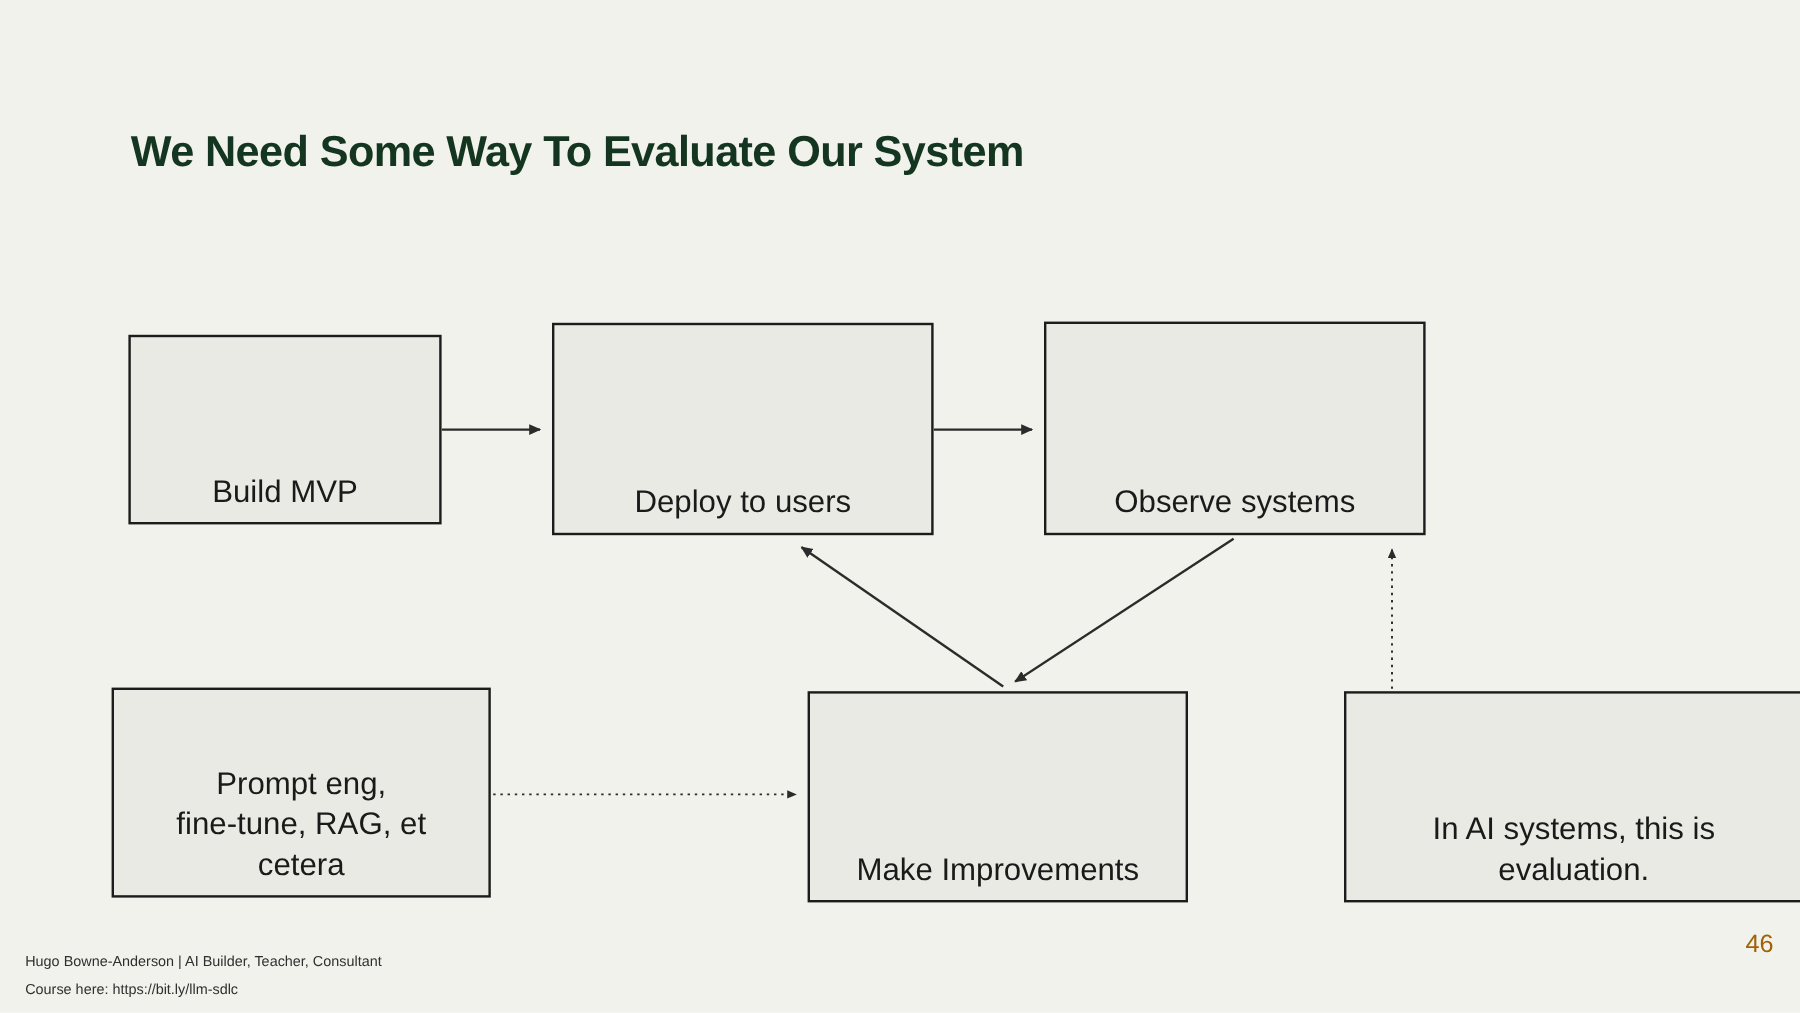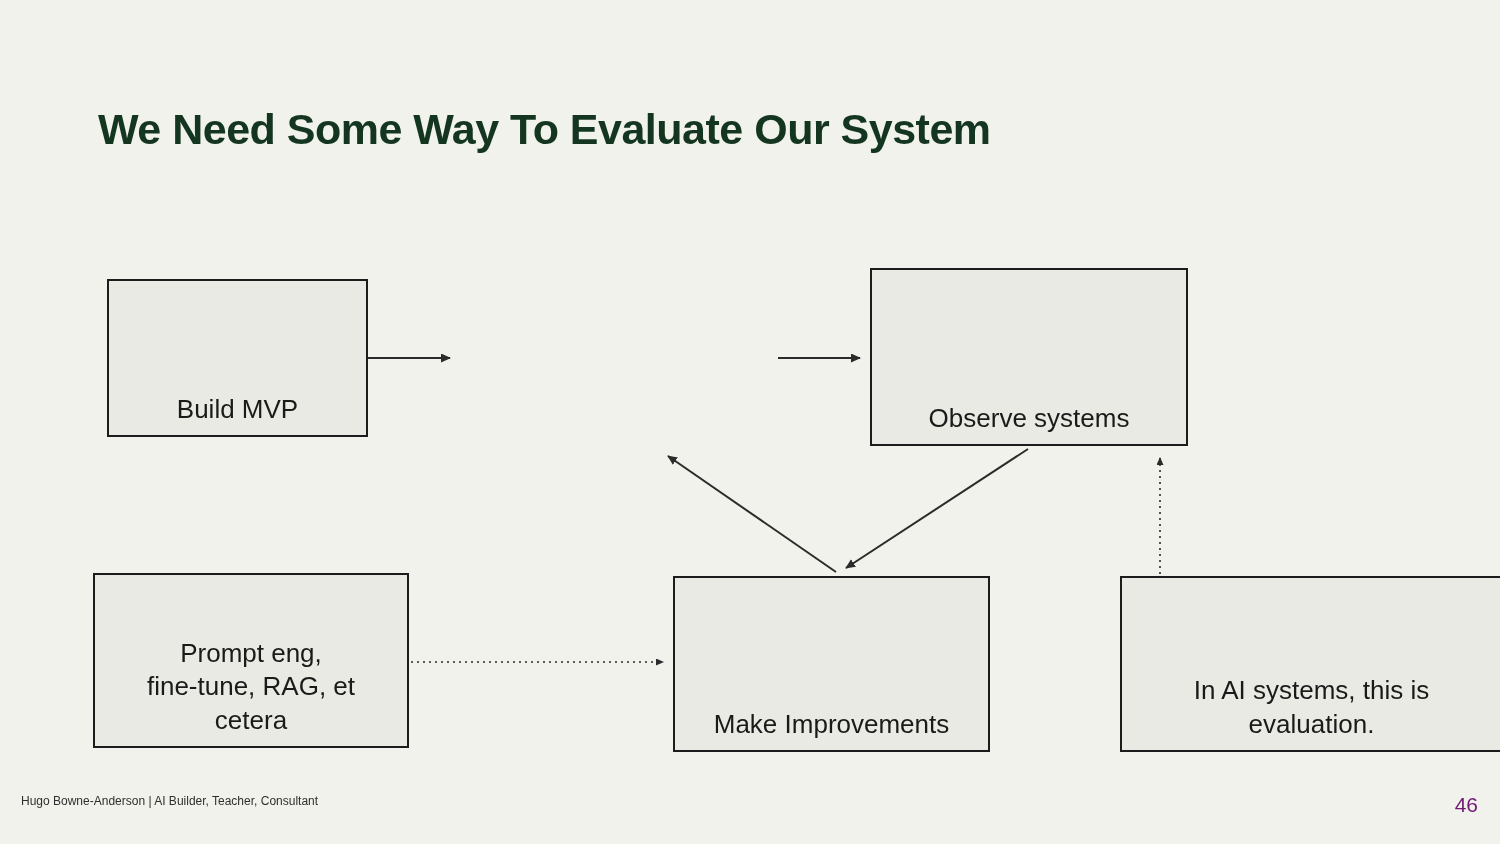--- a/index.html
+++ b/index.html
@@ -13,24 +13,24 @@
     font-family: "Liberation Sans", sans-serif;
   }
   .slide {
     position: relative;
     width: 1500px;
     height: 844px;
     background: #F1F2EB;
   }
   .title {
     position: absolute;
-    left: 98px;
+    left: 109px;
     top: 105px;
     margin: 0;
-    font-size: 43px;
+    font-size: 36px;
     font-weight: 700;
     letter-spacing: -0.5px;
     color: #14351F;
     white-space: nowrap;
   }
   .connectors {
     position: absolute;
     left: 0;
     top: 0;
     width: 1500px;
@@ -62,23 +62,23 @@
     position: absolute;
     left: 21px;
     top: 790px;
     font-size: 12px;
     line-height: 23px;
     color: #2F2F2F;
   }
   .page-number {
     position: absolute;
     right: 22px;
-    top: 793px;
+    top: 775px;
     font-size: 21px;
-    color: #701a75;
+    color: #a16207;
   }
 </style>
 </head>
 <body>
 
 <div class="slide">
 
   <h1 class="title">We Need Some Way To Evaluate Our System</h1>
 
   <svg class="connectors" viewBox="0 0 1500 844" xmlns="http://www.w3.org/2000/svg">
@@ -94,35 +94,39 @@
     <line x1="778" y1="358" x2="860" y2="358" stroke="#2B2B2B" stroke-width="2" marker-end="url(#ah)"></line>
     <line x1="836" y1="572" x2="668" y2="456" stroke="#2B2B2B" stroke-width="2" marker-end="url(#ah)"></line>
     <line x1="1028" y1="449" x2="846" y2="568" stroke="#2B2B2B" stroke-width="2" marker-end="url(#ah)"></line>
     <line x1="411" y1="662" x2="663" y2="662" stroke="#2B2B2B" stroke-width="1.6" stroke-dasharray="2 4" marker-end="url(#ah-small)"></line>
     <line x1="1160" y1="574" x2="1160" y2="458" stroke="#2B2B2B" stroke-width="1.6" stroke-dasharray="2 4" marker-end="url(#ah-small)"></line>
   </svg>
 
   <div class="node node-build">
     <span>Build MVP</span>
   </div>
+  <div class="node node-deploy">
+    <span>Deploy to users</span>
+  </div>
   <div class="node node-observe">
     <span>Observe systems</span>
   </div>
   <div class="node node-prompt">
     <span>Prompt eng,
 fine-tune, RAG, et
 cetera</span>
   </div>
   <div class="node node-make">
     <span>Make Improvements</span>
   </div>
   <div class="node node-eval">
     <span>In AI systems, this is
 evaluation.</span>
   </div>
 
   <div class="footer">
     <div>Hugo Bowne-Anderson | AI Builder, Teacher, Consultant</div>
+    <div>Course here: https://bit.ly/llm-sdlc</div>
   </div>
 
   <div class="page-number">46</div>
 
 </div>
 
 </body></html>

